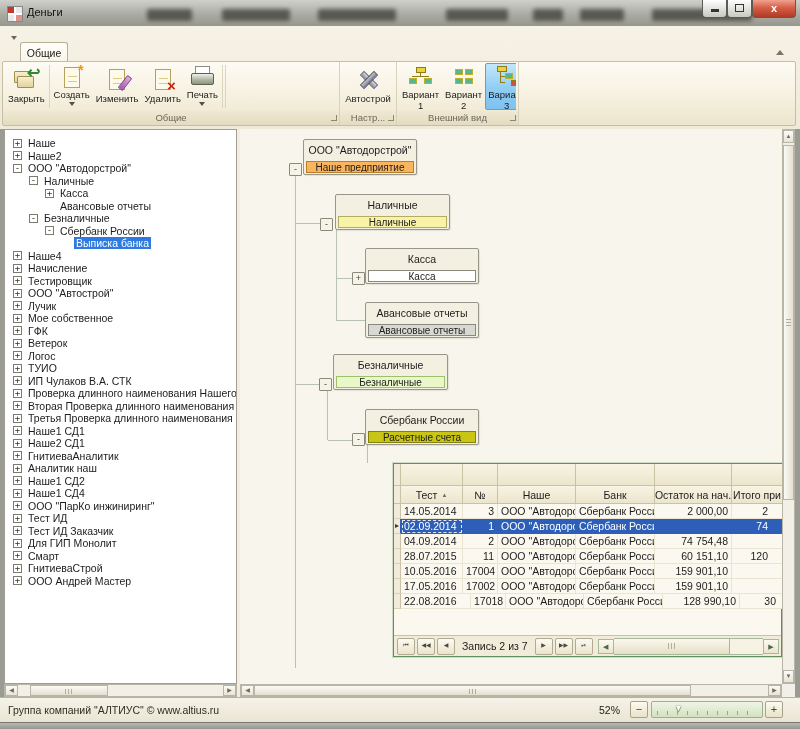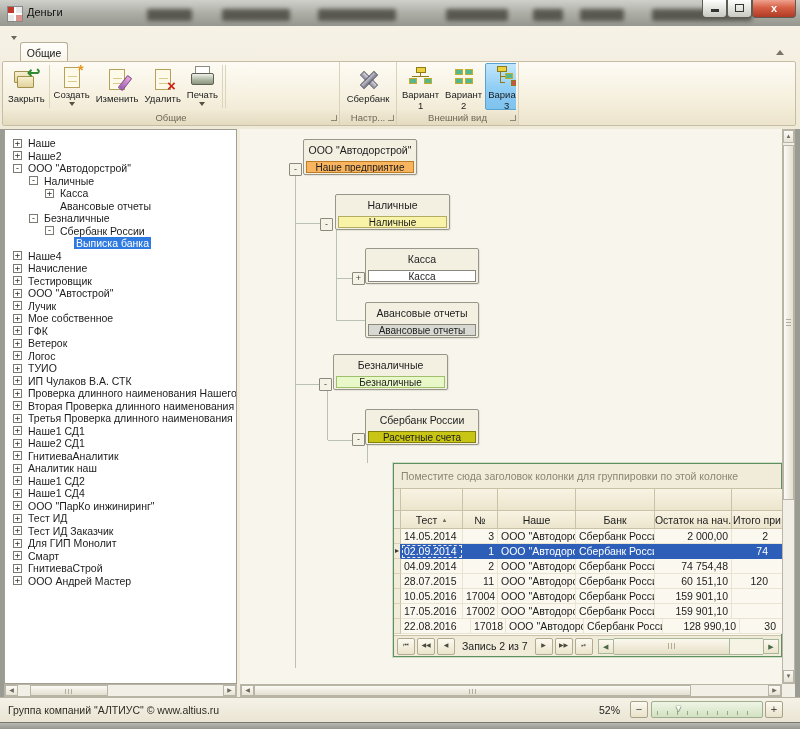--- a/index.html
+++ b/index.html
@@ -283,21 +283,21 @@
         <div class="glabel">Общие</div>
         <span class="glcorner"></span>
       </div>
 
       <div class="rgroup" style="left:337px;width:56px;">
         <div class="btnrow" style="justify-content:center;">
           <div class="bb">
             <span class="bicon">
                 <span class="i-set"></span>
               </span>
-            <span>Сбербанк</span>
+            <span>Автострой</span>
           </div>
         </div>
         <div class="glabel">Настр...</div>
         <span class="glcorner"></span>
       </div>
 
       <div class="rgroup" style="left:394px;width:121px;">
         <div class="btnrow">
           <div class="bb var">
             <span class="bicon">
@@ -530,21 +530,20 @@
       </div>
       <div class="dbtn" style="left: 319px; top: 378px;">-</div>
       <div class="dnode" style="left: 365px; top: 409px; width: 114px;">
         <div class="dtitle">Сбербанк России</div>
         <div class="dband" style="background: rgb(201, 197, 21); border-color: rgb(132, 130, 12);">Расчетные счета</div>
       </div>
       <div class="dbtn" style="left: 352px; top: 433px;">-</div>
     </div>
 
   <div class="grid">
-    <div class="ggroup">Поместите сюда заголовок колонки для группировки по этой колонке</div>
     <div id="grid-band" class="grow bandrow">
         <div class="gcell ind" style="width: 7px;"></div>
         <div class="gcell" style="width: 62px;"></div>
         <div class="gcell" style="width: 35px;"></div>
         <div class="gcell" style="width: 78px;"></div>
         <div class="gcell" style="width: 79px;"></div>
         <div class="gcell" style="width: 77px;"></div>
         <div class="gcell" style="width: 51px;"></div>
       </div>
     <div id="grid-head" class="grow headrow">

